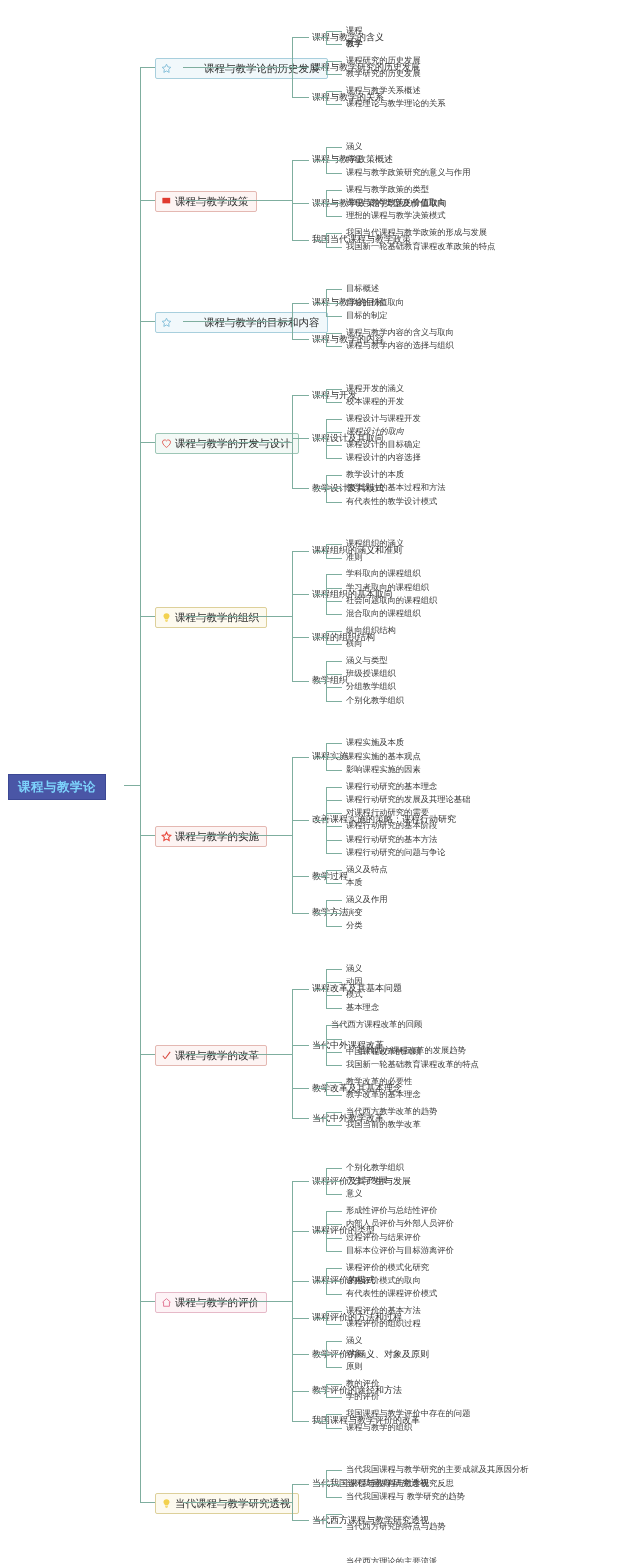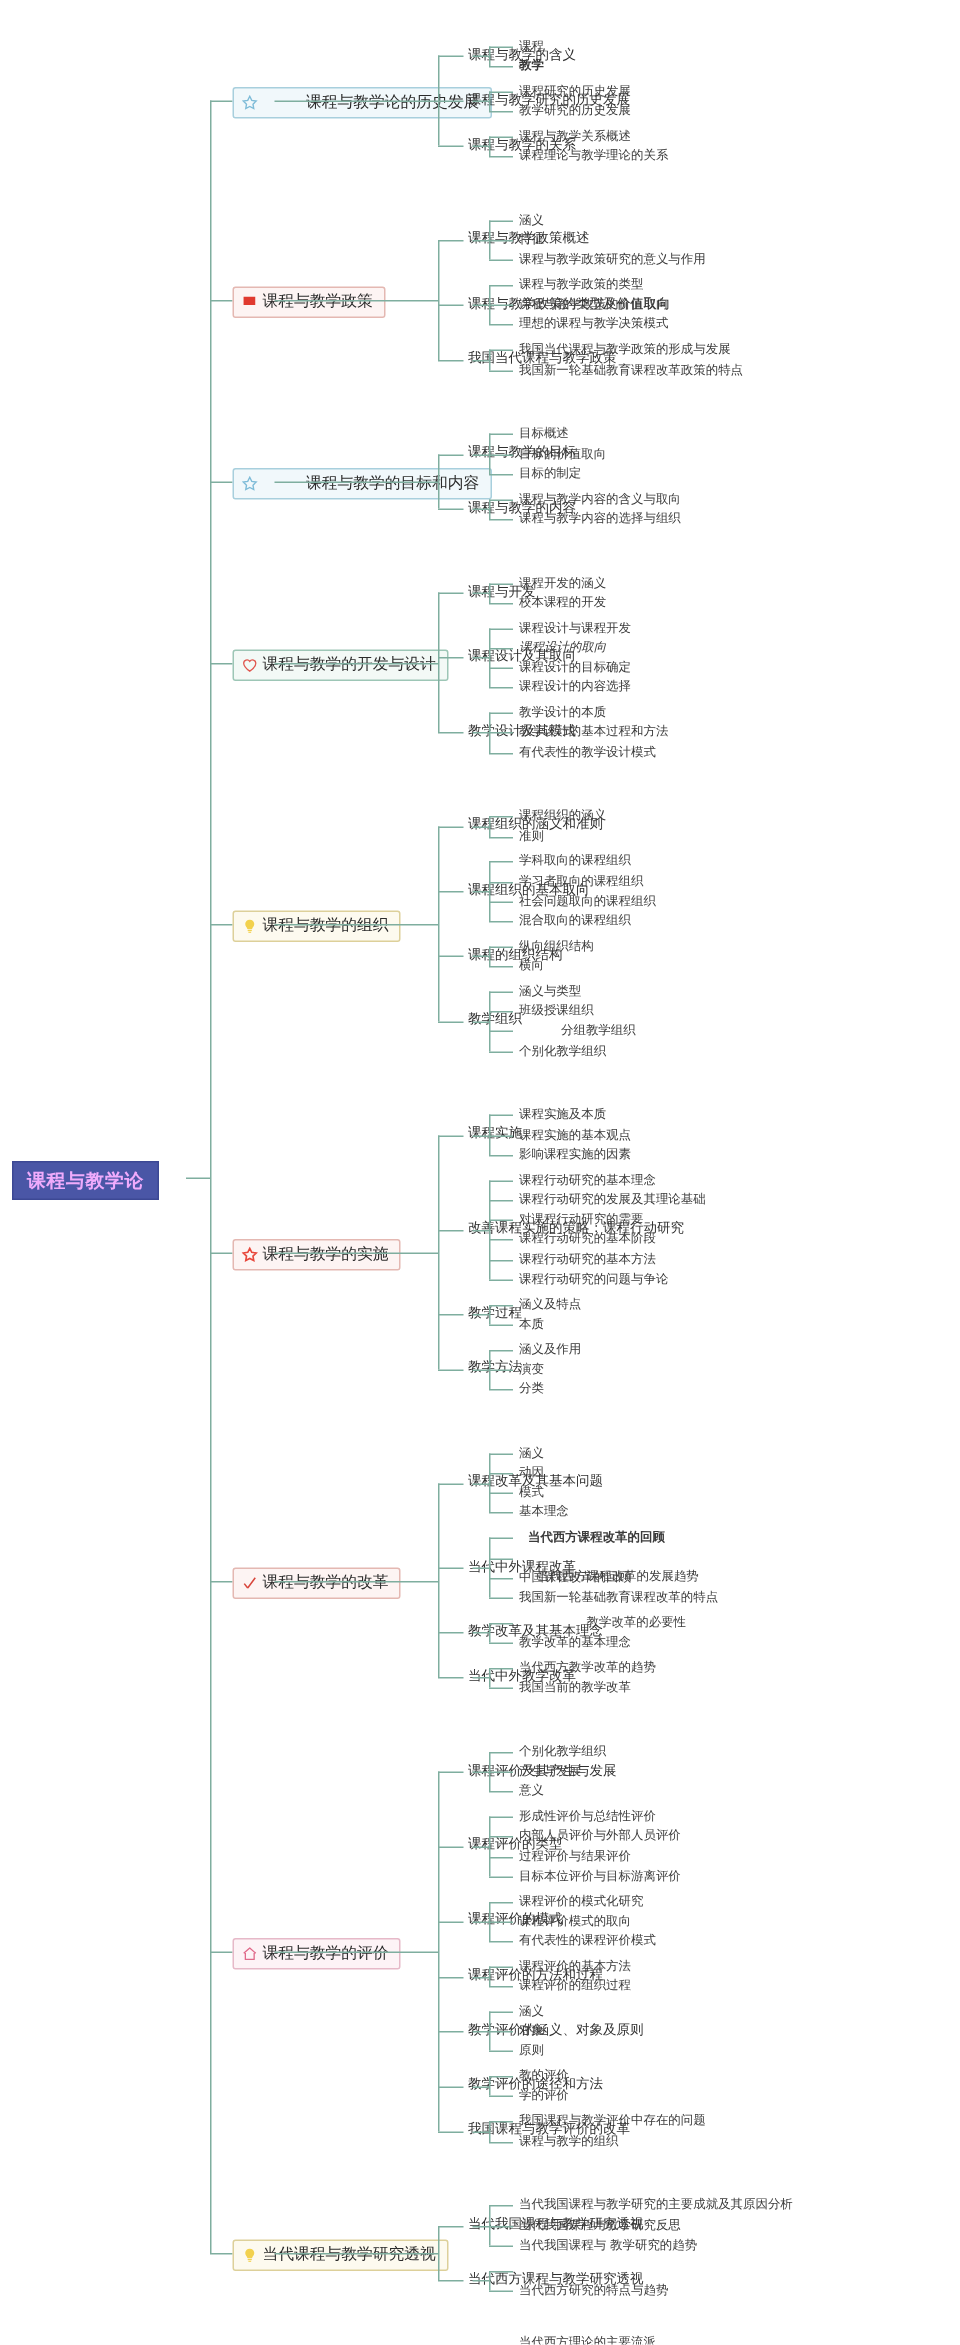--- a/index.html
+++ b/index.html
@@ -12,21 +12,21 @@
 
   
   .ln{position:absolute;background:#7fae9f;}
   .ln.h{height:1px;}
   .ln.v{width:1px;}
 
   
   .root-node{
     position:absolute;
     background:#4a56a6;
-    color:#f0abfc;
+    color:#7dd3fc;
     font-size:12.5px;
     font-weight:bold;
     letter-spacing:.5px;
     padding:5px 9px;
     white-space:nowrap;
     line-height:1.15;
     border:1px solid #3c4894;
   }
 
   
@@ -263,21 +263,21 @@
     <div class="l3" style="left: 346px; top: 639.097px;">横向</div>
     <div class="ln h" style="left:292px;top:681px;width:17px;"></div>
     <div class="l2" style="left: 312px; top: 675.265px;">教学组织</div>
     <div class="ln h" style="left:315px;top:681px;width:11px;"></div>
     <div class="ln v" style="left:326px;top:661px;height:40px;"></div>
     <div class="ln h" style="left:326px;top:661px;width:16px;"></div>
     <div class="l3" style="left: 346px; top: 655.937px;">涵义与类型</div>
     <div class="ln h" style="left:326px;top:674px;width:16px;"></div>
     <div class="l3" style="left: 346px; top: 669.156px;">班级授课组织</div>
     <div class="ln h" style="left:326px;top:687px;width:16px;"></div>
-    <div class="l3" style="left: 346px; top: 682.374px; margin-left: 28px;">分组教学组织</div>
+    <div class="l3" style="left: 346px; top: 682.374px;">分组教学组织</div>
     <div class="ln h" style="left:326px;top:701px;width:16px;"></div>
     <div class="l3" style="left: 346px; top: 695.593px;">个别化教学组织</div>
     <div class="ln h" style="left:140px;top:835px;width:15px;"></div>
     <div class="l1 tint-red" style="left: 155px; top: 825.709px;">
       <span class="ic">
         <svg viewBox="0 0 24 24">
           <path d="M12 2.6l2.9 5.9 6.5.95-4.7 4.58 1.11 6.47L12 17.45 6.19 20.5 7.3 14.03 2.6 9.45l6.5-.95z" fill="none" stroke="#e8483c" stroke-width="2.4"></path>
         </svg>
       </span>
       <span>课程与教学的实施</span>
@@ -349,33 +349,33 @@
     <div class="l3" style="left: 346px; top: 977.043px;">动因</div>
     <div class="ln h" style="left:326px;top:995px;width:16px;"></div>
     <div class="l3" style="left: 346px; top: 990.262px;">模式</div>
     <div class="ln h" style="left:326px;top:1008px;width:16px;"></div>
     <div class="l3" style="left: 346px; top: 1003.48px;">基本理念</div>
     <div class="ln h" style="left:292px;top:1045px;width:17px;"></div>
     <div class="l2" style="left: 312px; top: 1039.65px;">当代中外课程改革</div>
     <div class="ln h" style="left:315px;top:1045px;width:11px;"></div>
     <div class="ln v" style="left:326px;top:1025px;height:40px;"></div>
     <div class="ln h" style="left:326px;top:1025px;width:16px;"></div>
-    <div class="l3" style="left: 352px; top: 1020.32px; font-weight: bold;">当代西方课程改革的回顾</div>
+    <div class="l3" style="left: 331px; top: 1020.32px;">当代西方课程改革的回顾</div>
     <div class="ln h" style="left:326px;top:1039px;width:16px;"></div>
     <div class="l3" style="left: 346px; top: 1046px; margin-left: 12px;">当代西方课程改革的发展趋势</div>
     <div class="ln h" style="left:326px;top:1052px;width:16px;"></div>
     <div class="l3" style="left: 346px; top: 1046.76px;">中国课程改革的回顾</div>
     <div class="ln h" style="left:326px;top:1065px;width:16px;"></div>
     <div class="l3" style="left: 346px; top: 1059.98px;">我国新一轮基础教育课程改革的特点</div>
     <div class="ln h" style="left:292px;top:1088px;width:17px;"></div>
     <div class="l2" style="left: 312px; top: 1082.93px;">教学改革及其基本理念</div>
     <div class="ln h" style="left:315px;top:1088px;width:11px;"></div>
     <div class="ln v" style="left:326px;top:1082px;height:13px;"></div>
     <div class="ln h" style="left:326px;top:1082px;width:16px;"></div>
-    <div class="l3" style="left: 346px; top: 1076.82px; margin-left: 45px;">教学改革的必要性</div>
+    <div class="l3" style="left: 346px; top: 1076.82px;">教学改革的必要性</div>
     <div class="ln h" style="left:326px;top:1095px;width:16px;"></div>
     <div class="l3" style="left: 346px; top: 1090.04px;">教学改革的基本理念</div>
     <div class="ln h" style="left:292px;top:1118px;width:17px;"></div>
     <div class="l2" style="left: 312px; top: 1112.99px;">当代中外教学改革</div>
     <div class="ln h" style="left:315px;top:1118px;width:11px;"></div>
     <div class="ln v" style="left:326px;top:1112px;height:13px;"></div>
     <div class="ln h" style="left:326px;top:1112px;width:16px;"></div>
     <div class="l3" style="left: 346px; top: 1106.88px;">当代西方教学改革的趋势</div>
     <div class="ln h" style="left:326px;top:1125px;width:16px;"></div>
     <div class="l3" style="left: 346px; top: 1120.1px;">我国当前的教学改革</div>

